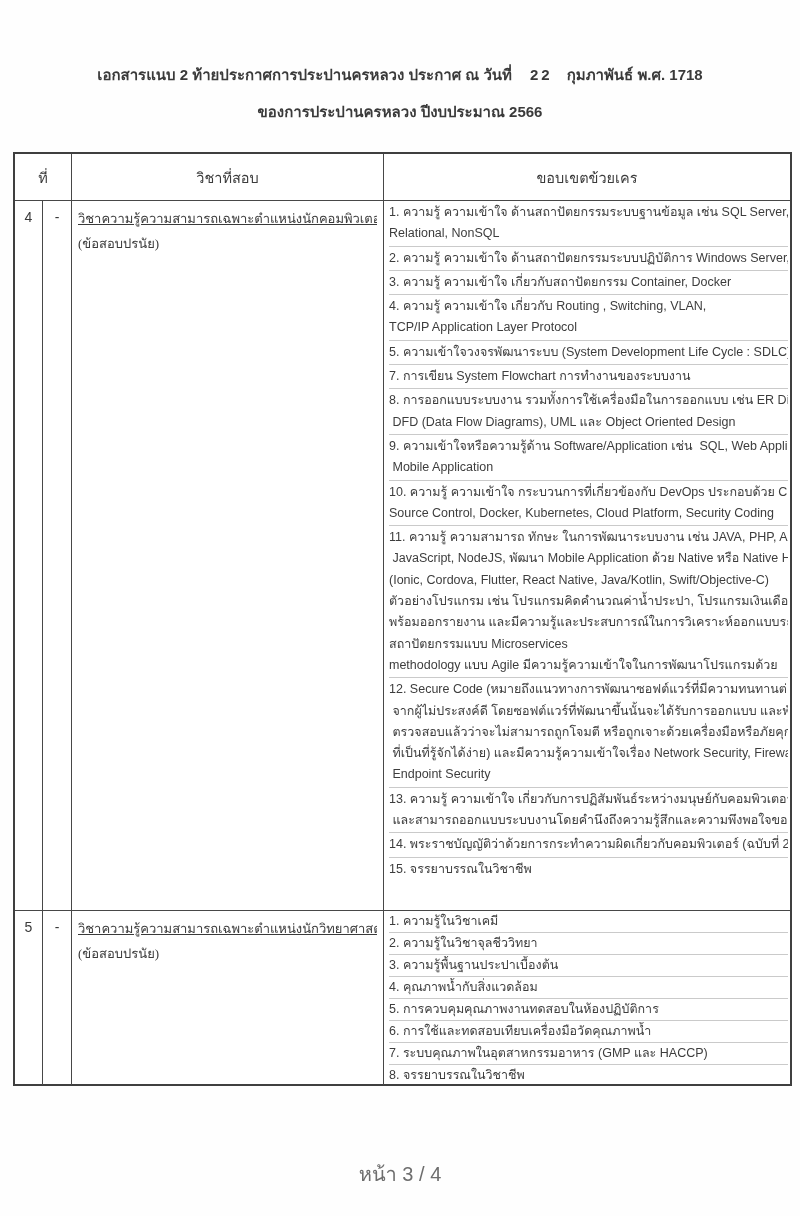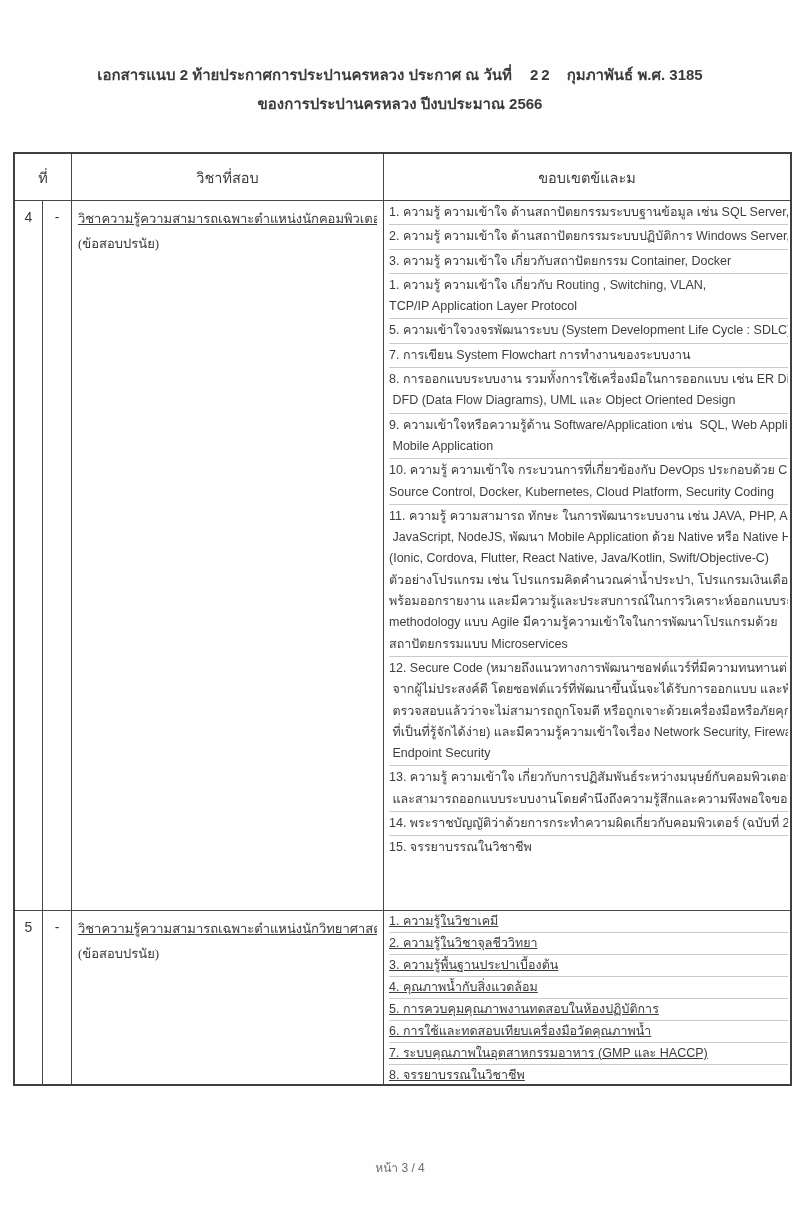--- a/index.html
+++ b/index.html
@@ -13,21 +13,21 @@
   }
   .page{position:absolute;inset:0;background:#fefefe;}
 
   
   .doc-header{
     position:absolute;top:60px;left:0;width:800px;
     text-align:center;font-weight:bold;font-size:15px;line-height:29px;
     color:#3a3a3a;
   }
   .h-line{white-space:nowrap;overflow:hidden;}
-  .date-fill{display:inline-block;letter-spacing:3px;margin:0 14px 0 18px;font-weight:bold;}
+  .date-fill{display:inline-block;letter-spacing:3px;margin:0 14px 8px 18px;font-weight:bold;}
 
   
   .main-table{
     position:absolute;left:13px;top:152px;width:779px;height:934px;
     border:2px solid #3f3f3f;box-sizing:border-box;
     background:#fff;
   }
   .t-header{
     display:grid;grid-template-columns:57px 312px 1fr;
     height:47px;box-sizing:border-box;
@@ -60,64 +60,65 @@
   .subject-sub{white-space:pre;overflow:hidden;font-family:Liberation Serif, serif;}
 
   .td-scope{padding:0 2px 0 5px;}
   .scope-item{border-bottom:1px solid #cacaca;padding:1px 0;}
   .scope-item:last-child{border-bottom:none;}
   .scope-line{
     font-size:12.5px;white-space:pre;overflow:hidden;color:#3d3d3d;
   }
   .row-0 .scope-line{line-height:21.3px;}
   .row-1 .scope-item{padding:0.5px 0 1px 0;}
-  .row-1 .scope-line{line-height:19.5px;text-decoration:underline;}
+  .row-1 .scope-line{line-height:19.5px;}
 
   
   .doc-footer{
     position:absolute;top:1158px;left:0;width:800px;
-    text-align:center;font-size:12px;color:#6e6e6e;white-space:nowrap;
+    text-align:center;font-size:20px;color:#6e6e6e;white-space:nowrap;
   }
 </style>
 </head>
 <body>
 
 <div class="page">
 
   <div class="doc-header">
-    <div class="h-line"><span>เอกสารแนบ 2 ท้ายประกาศการประปานครหลวง ประกาศ ณ วันที่</span><span class="date-fill">22</span><span>กุมภาพันธ์ พ.ศ. 3185</span></div>
+    <div class="h-line"><span>เอกสารแนบ 2 ท้ายประกาศการประปานครหลวง ประกาศ ณ วันที่</span><span class="date-fill">22</span><span>กุมภาพันธ์ พ.ศ. 1718</span></div>
     <div class="h-line">ของการประปานครหลวง ปีงบประมาณ 2566</div>
   </div>
 
   <div class="main-table">
     <div class="t-header">
       <div class="th">ที่</div>
       <div class="th">วิชาที่สอบ</div>
-      <div class="th">ขอบเขตข้และม</div>
+      <div class="th">ขอบเขตข้วยเคร</div>
     </div>
     <div id="table-body">
         <div class="t-row row-0">
           <div class="td td-no">4</div>
           <div class="td td-dash">-</div>
           <div class="td td-subject">
             <div class="subject-title">วิชาความรู้ความสามารถเฉพาะตำแหน่งนักคอมพิวเตอร์</div>
             <div class="subject-sub">(ข้อสอบปรนัย)</div>
           </div>
           <div class="td td-scope">
             <div class="scope-item">
               <div class="scope-line">1. ความรู้ ความเข้าใจ ด้านสถาปัตยกรรมระบบฐานข้อมูล เช่น SQL Server, MySQL,</div>
+              <div class="scope-line">Relational, NonSQL</div>
             </div>
             <div class="scope-item">
               <div class="scope-line">2. ความรู้ ความเข้าใจ ด้านสถาปัตยกรรมระบบปฏิบัติการ Windows Server, Linux</div>
             </div>
             <div class="scope-item">
               <div class="scope-line">3. ความรู้ ความเข้าใจ เกี่ยวกับสถาปัตยกรรม Container, Docker</div>
             </div>
             <div class="scope-item">
-              <div class="scope-line">1. ความรู้ ความเข้าใจ เกี่ยวกับ Routing , Switching, VLAN,</div>
+              <div class="scope-line">4. ความรู้ ความเข้าใจ เกี่ยวกับ Routing , Switching, VLAN,</div>
               <div class="scope-line">TCP/IP Application Layer Protocol</div>
             </div>
             <div class="scope-item">
               <div class="scope-line">5. ความเข้าใจวงจรพัฒนาระบบ (System Development Life Cycle : SDLC)</div>
             </div>
             <div class="scope-item">
               <div class="scope-line">7. การเขียน System Flowchart การทำงานของระบบงาน</div>
             </div>
             <div class="scope-item">
               <div class="scope-line">8. การออกแบบระบบงาน รวมทั้งการใช้เครื่องมือในการออกแบบ เช่น ER Diagram,</div>
@@ -130,22 +131,22 @@
             <div class="scope-item">
               <div class="scope-line">10. ความรู้ ความเข้าใจ กระบวนการที่เกี่ยวข้องกับ DevOps ประกอบด้วย CI/CD,</div>
               <div class="scope-line">Source Control, Docker, Kubernetes, Cloud Platform, Security Coding</div>
             </div>
             <div class="scope-item">
               <div class="scope-line">11. ความรู้ ความสามารถ ทักษะ ในการพัฒนาระบบงาน เช่น JAVA, PHP, ASP.NET,</div>
               <div class="scope-line"> JavaScript, NodeJS, พัฒนา Mobile Application ด้วย Native หรือ Native Hybrid</div>
               <div class="scope-line">(Ionic, Cordova, Flutter, React Native, Java/Kotlin, Swift/Objective-C)</div>
               <div class="scope-line">ตัวอย่างโปรแกรม เช่น โปรแกรมคิดคำนวณค่าน้ำประปา, โปรแกรมเงินเดือนพนักงาน</div>
               <div class="scope-line">พร้อมออกรายงาน และมีความรู้และประสบการณ์ในการวิเคราะห์ออกแบบระบบด้วย</div>
+              <div class="scope-line">สถาปัตยกรรมแบบ Microservices</div>
               <div class="scope-line">methodology แบบ Agile มีความรู้ความเข้าใจในการพัฒนาโปรแกรมด้วย</div>
-              <div class="scope-line">สถาปัตยกรรมแบบ Microservices</div>
             </div>
             <div class="scope-item">
               <div class="scope-line">12. Secure Code (หมายถึงแนวทางการพัฒนาซอฟต์แวร์ที่มีความทนทานต่อการถูกโจมตี</div>
               <div class="scope-line"> จากผู้ไม่ประสงค์ดี โดยซอฟต์แวร์ที่พัฒนาขึ้นนั้นจะได้รับการออกแบบ และพัฒนา รวมทั้ง</div>
               <div class="scope-line"> ตรวจสอบแล้วว่าจะไม่สามารถถูกโจมตี หรือถูกเจาะด้วยเครื่องมือหรือภัยคุกคาม</div>
               <div class="scope-line"> ที่เป็นที่รู้จักได้ง่าย) และมีความรู้ความเข้าใจเรื่อง Network Security, Firewall ,</div>
               <div class="scope-line"> Endpoint Security</div>
             </div>
             <div class="scope-item">
               <div class="scope-line">13. ความรู้ ความเข้าใจ เกี่ยวกับการปฏิสัมพันธ์ระหว่างมนุษย์กับคอมพิวเตอร์ (UX/UI)</div>

